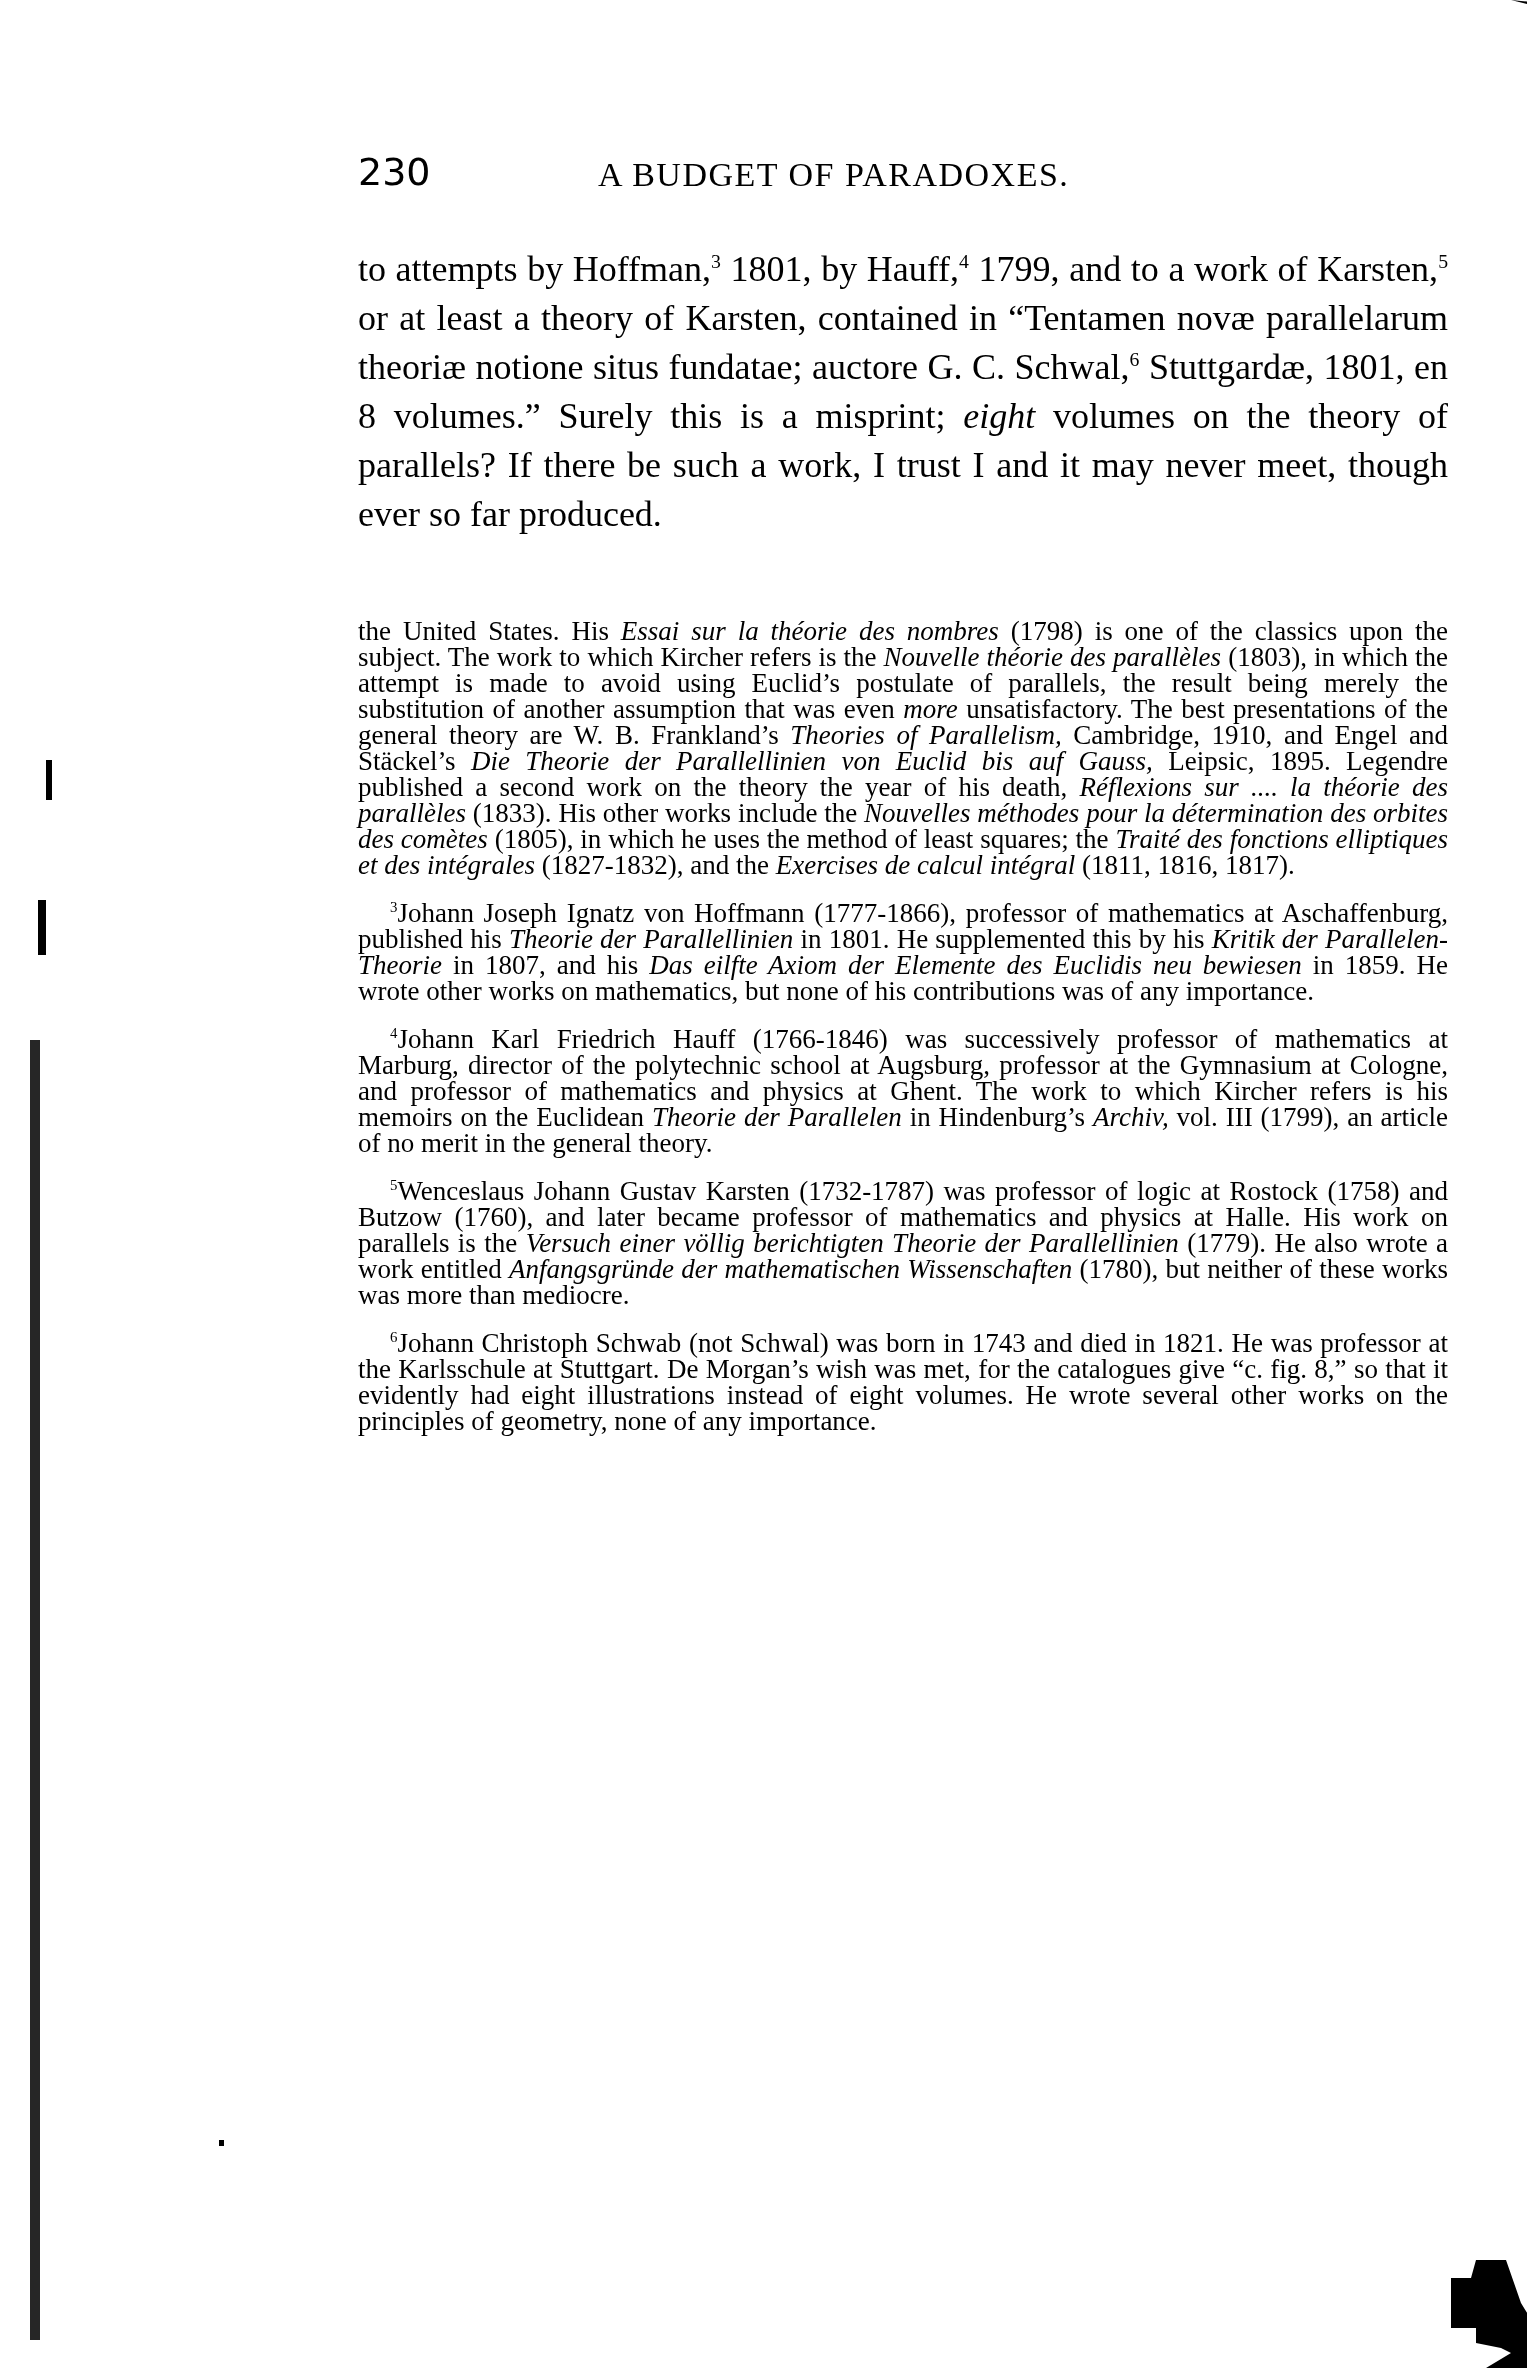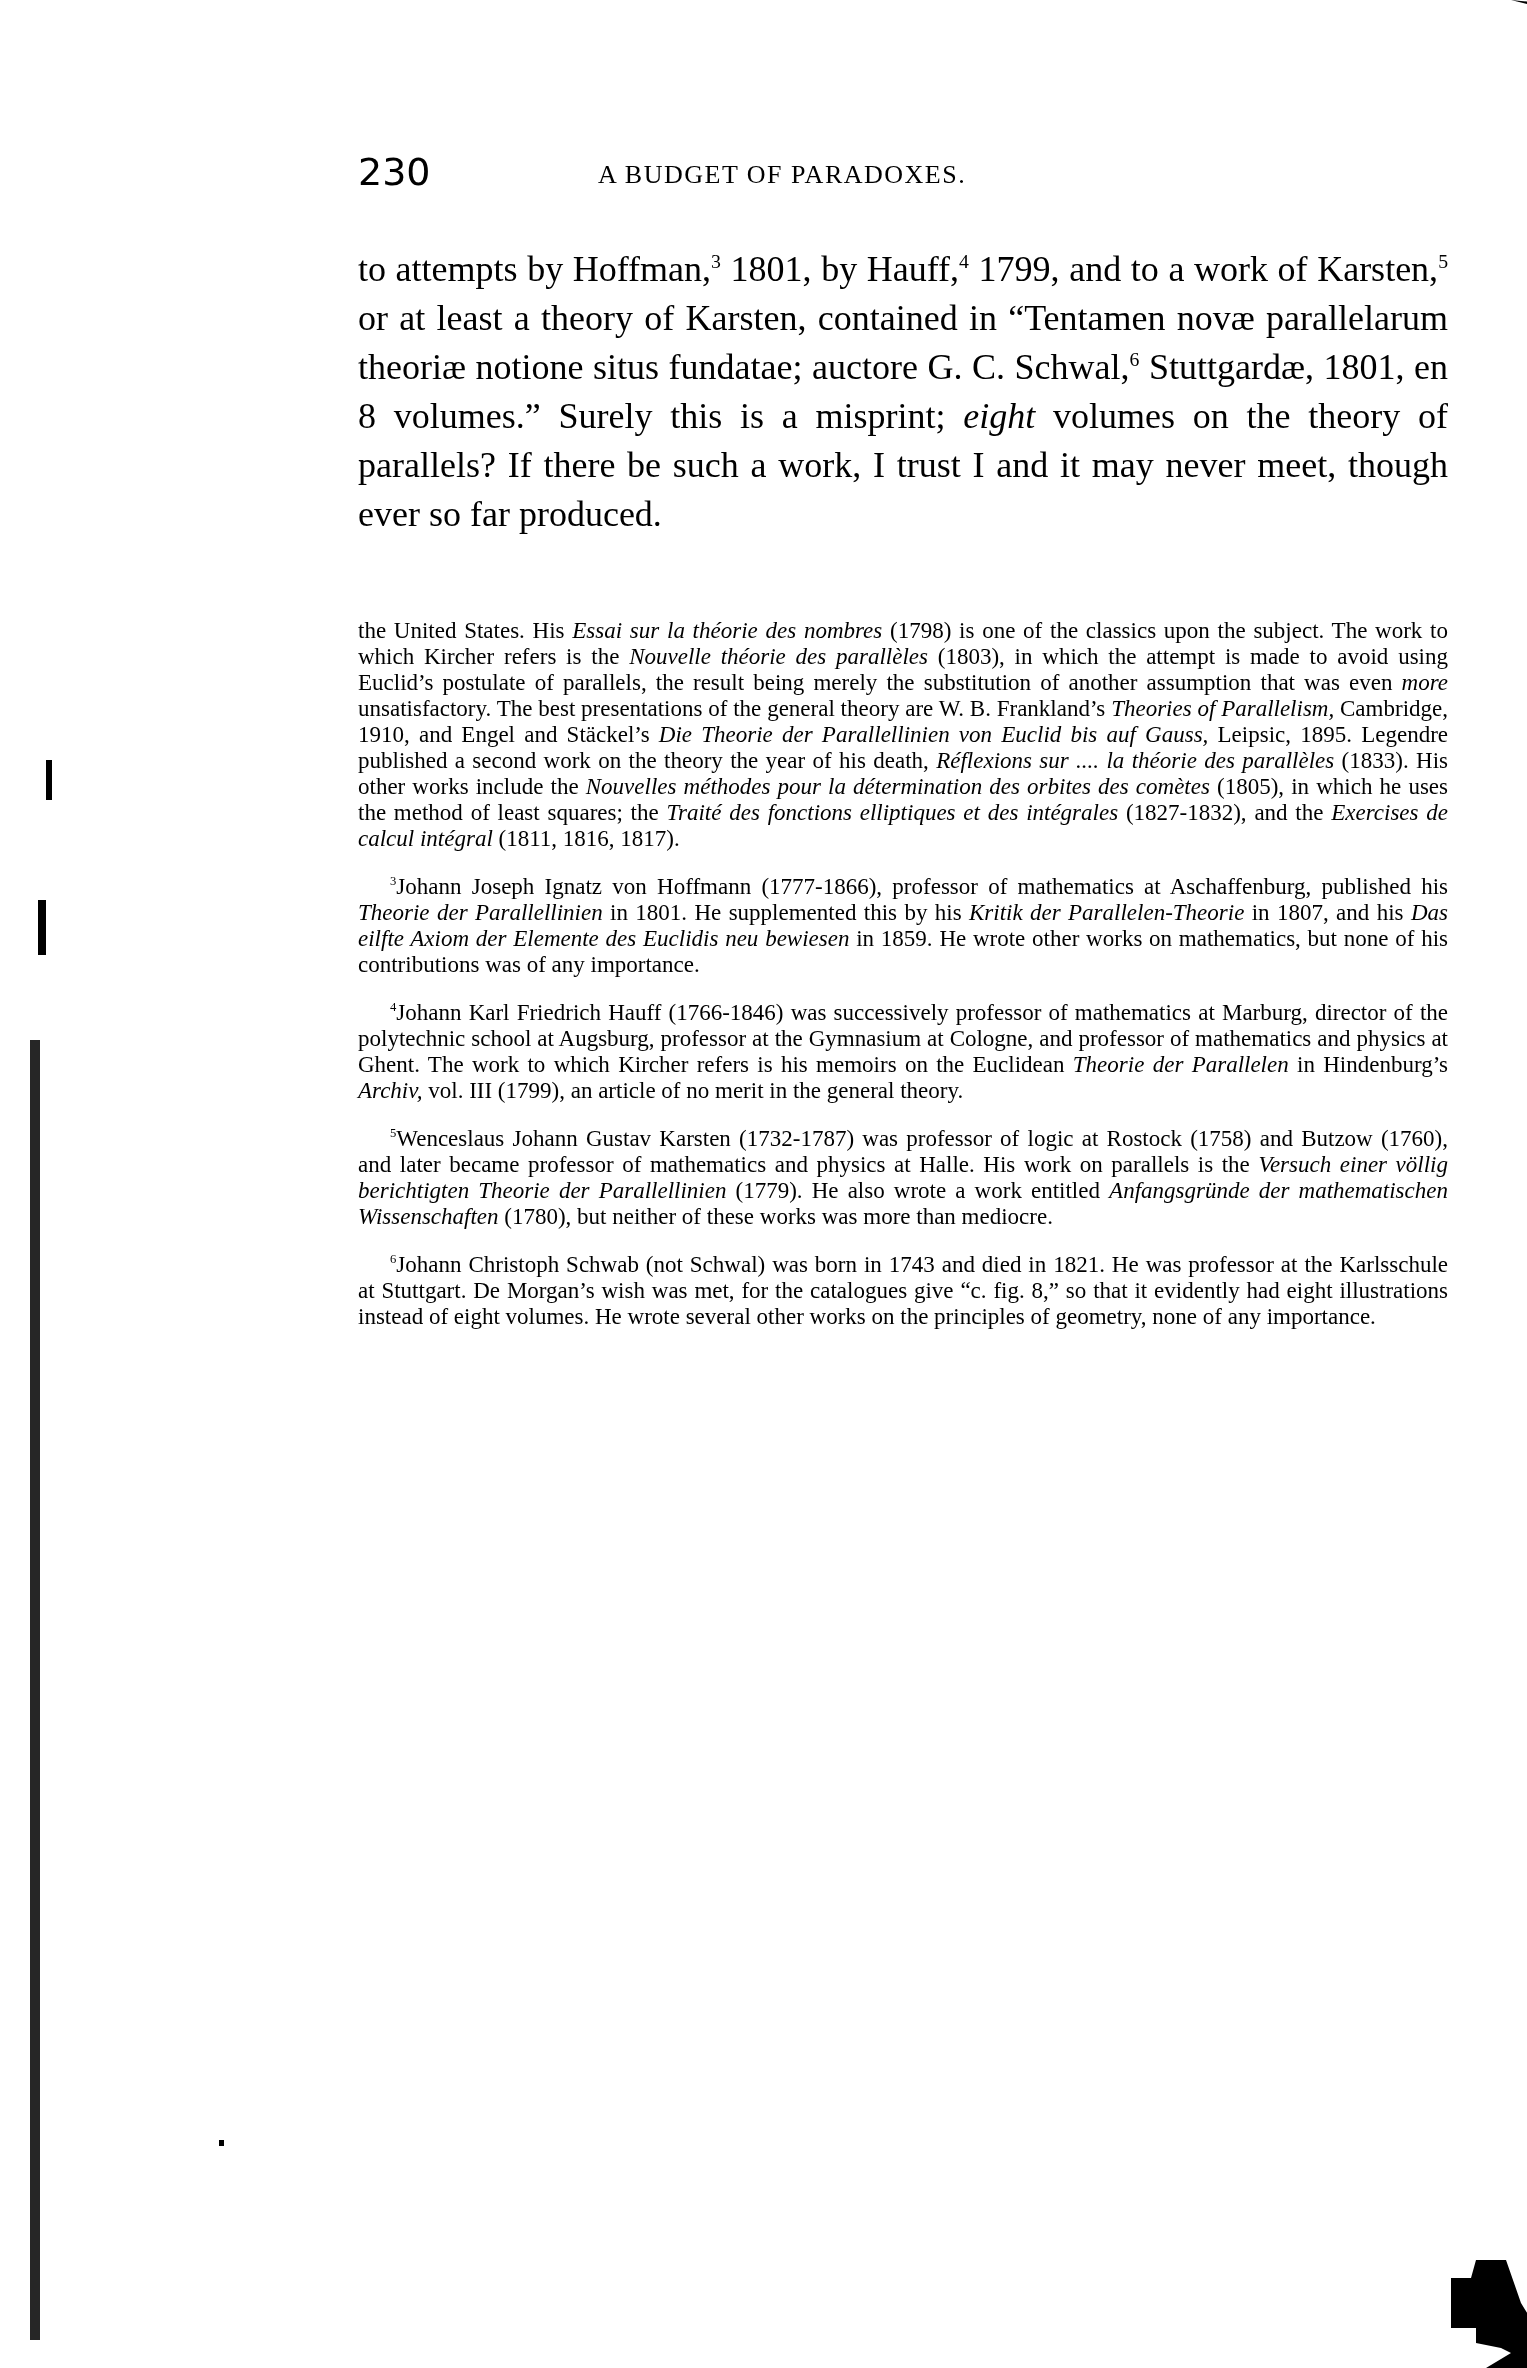--- a/index.html
+++ b/index.html
@@ -1,23 +1,23 @@
 <!DOCTYPE html>
 <html><head>
 <meta charset="utf-8">
 <style>
   html, body { margin: 0; padding: 0; background: #ffffff; }
   body { width: 1527px; height: 2368px; position: relative; overflow: hidden; color: #000; }
   .page { position: absolute; left: 0; top: 0; width: 1527px; height: 2368px; margin-left: 24px; }
   .running-head { position: absolute; top: 150px; left: 334px; width: 1090px; height: 50px; }
   .page-number { position: absolute; left: 0; top: 0; font-family: "DejaVu Sans", sans-serif; font-size: 38px; line-height: 44px; }
-  .running-title { position: absolute; left: 240px; top: 10px; font-family: "Liberation Serif", serif; font-size: 26px; letter-spacing: 1.5px; line-height: 30px; }
+  .running-title { position: absolute; left: 240px; top: 10px; font-family: "Liberation Serif", serif; font-size: 34px; letter-spacing: 1.5px; line-height: 30px; }
   .main-text { position: absolute; left: 334px; top: 245px; width: 1090px; font-family: Liberation Serif, serif; font-size: 36px; line-height: 49px; text-align: justify; }
   .main-text p { margin: 0; }
-  .footnotes { position: absolute; left: 334px; top: 618px; width: 1090px; font-family: "Liberation Serif", serif; font-size: 23px; line-height: 26px; text-align: justify; }
+  .footnotes { position: absolute; left: 334px; top: 618px; width: 1090px; font-family: "Liberation Serif", serif; font-size: 27px; line-height: 26px; text-align: justify; }
   .footnotes p { margin: 0 0 22px 0; }
   .footnotes p.indent { text-indent: 32px; font-family: Liberation Serif, serif; }
   .footnotes p.cont { margin-bottom: 22px; }
   sup { font-size: 0.55em; line-height: 0; vertical-align: super; }
   i { font-style: italic; }
   .edge-scan { position: absolute; left: 0; width: 14px; background: #000; }
   .corner-mark { position: absolute; top: 0; right: 0; width: 40px; height: 10px; background: #000; clip-path: polygon(0 0, 100% 40%, 100% 100%); }
   .speck { position: absolute; left: 195px; top: 2140px; width: 5px; height: 6px; background: #000; }
   .bottom-blob { position: absolute; right: 0; bottom: 0; width: 110px; height: 160px; }
 </style>

